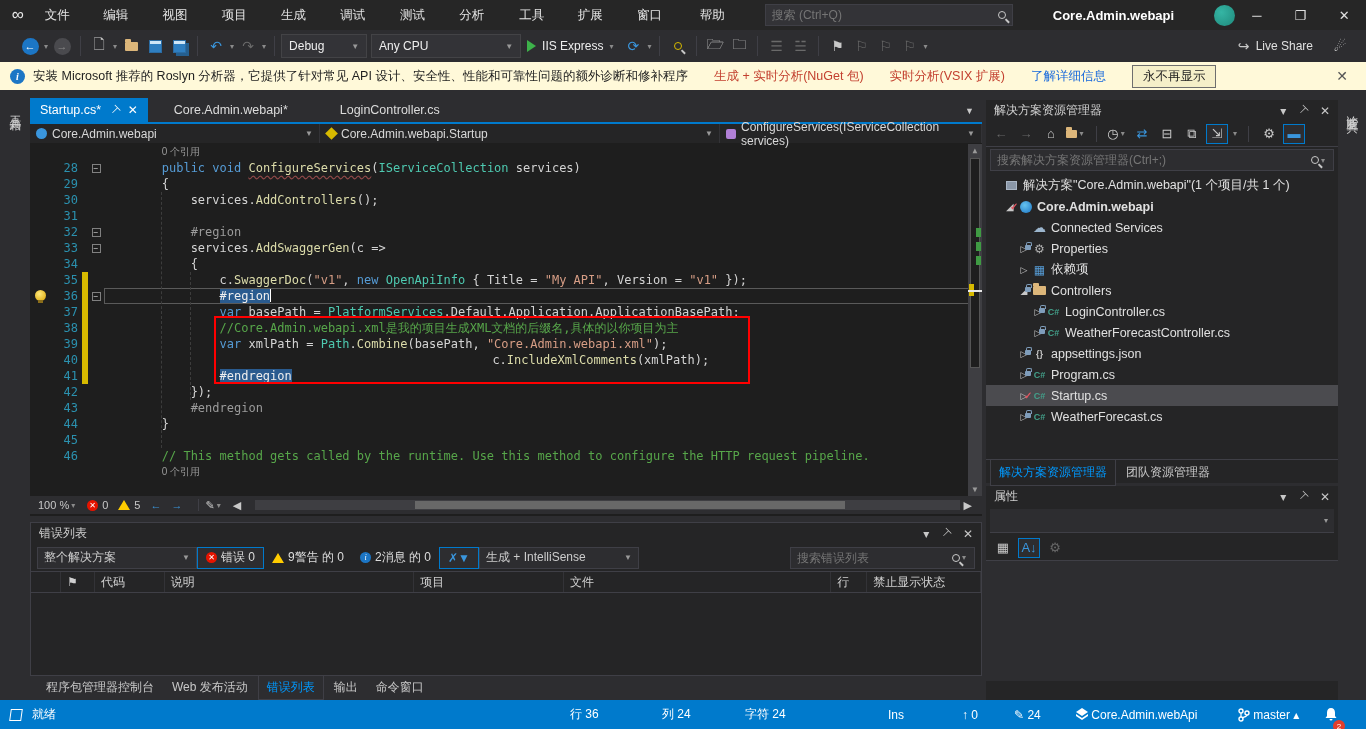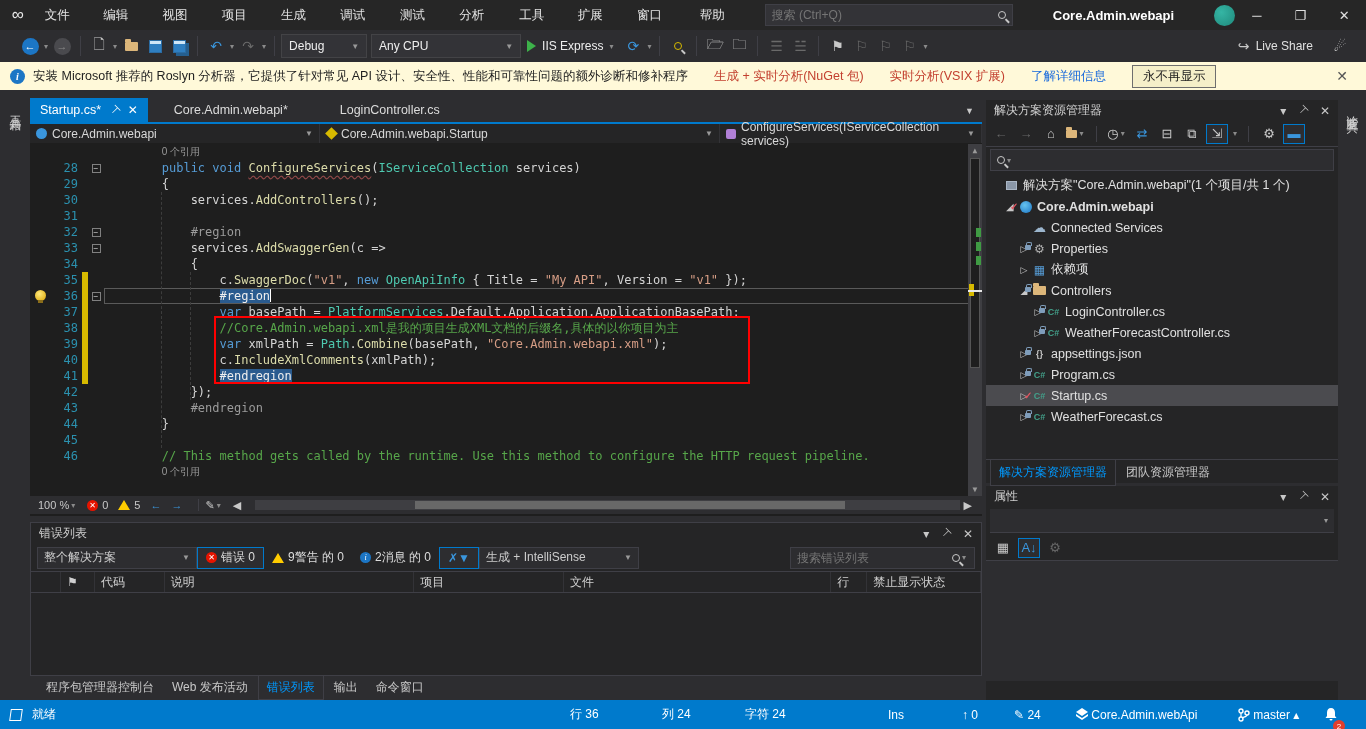--- a/index.html
+++ b/index.html
@@ -346,21 +346,21 @@
           <div class="crow"><div class="gbulb"></div><div class="gnum">30</div><div class="gchg"></div><div class="gfold"></div><div class="ctext" style="padding-left: 86.64px;"><span class="tk-pl">services.</span><span class="tk-meth">AddControllers</span><span class="tk-pl">();</span></div></div>
           <div class="crow"><div class="gbulb"></div><div class="gnum">31</div><div class="gchg"></div><div class="gfold"></div><div class="ctext" style="padding-left: 0px;"></div></div>
           <div class="crow"><div class="gbulb"></div><div class="gnum">32</div><div class="gchg"></div><div class="gfold"><div class="foldbox">−</div></div><div class="ctext" style="padding-left: 86.64px;"><span class="tk-pp">#region</span></div></div>
           <div class="crow"><div class="gbulb"></div><div class="gnum">33</div><div class="gchg"></div><div class="gfold"><div class="foldbox">−</div></div><div class="ctext" style="padding-left: 86.64px;"><span class="tk-pl">services.</span><span class="tk-meth">AddSwaggerGen</span><span class="tk-pl">(c =&gt;</span></div></div>
           <div class="crow"><div class="gbulb"></div><div class="gnum">34</div><div class="gchg"></div><div class="gfold"></div><div class="ctext" style="padding-left: 86.64px;"><span class="tk-pl">{</span></div></div>
           <div class="crow"><div class="gbulb"></div><div class="gnum">35</div><div class="gchg on"></div><div class="gfold"></div><div class="ctext" style="padding-left: 115.52px;"><span class="tk-pl">c.</span><span class="tk-meth">SwaggerDoc</span><span class="tk-pl">(</span><span class="tk-str">"v1"</span><span class="tk-pl">, </span><span class="tk-kw">new </span><span class="tk-type">OpenApiInfo</span><span class="tk-pl"> { Title = </span><span class="tk-str">"My API"</span><span class="tk-pl">, Version = </span><span class="tk-str">"v1"</span><span class="tk-pl"> });</span></div></div>
           <div class="crow"><div class="gbulb"><div class="bulb"></div></div><div class="gnum">36</div><div class="gchg on"></div><div class="gfold"><div class="foldbox">−</div></div><div class="ctext cur" style="padding-left: 115.52px;"><span class="tk-ppsel">#region</span><span class="caret"></span></div></div>
           <div class="crow"><div class="gbulb"></div><div class="gnum">37</div><div class="gchg on"></div><div class="gfold"></div><div class="ctext" style="padding-left: 115.52px;"><span class="tk-kw">var</span><span class="tk-pl"> basePath = </span><span class="tk-type">PlatformServices</span><span class="tk-pl">.Default.Application.ApplicationBasePath;</span></div></div>
           <div class="crow"><div class="gbulb"></div><div class="gnum">38</div><div class="gchg on"></div><div class="gfold"></div><div class="ctext" style="padding-left: 115.52px;"><span class="tk-com">//Core.Admin.webapi.xml是我的项目生成XML文档的后缀名,具体的以你项目为主</span></div></div>
           <div class="crow"><div class="gbulb"></div><div class="gnum">39</div><div class="gchg on"></div><div class="gfold"></div><div class="ctext" style="padding-left: 115.52px;"><span class="tk-kw">var</span><span class="tk-pl"> xmlPath = </span><span class="tk-type">Path</span><span class="tk-pl">.</span><span class="tk-meth">Combine</span><span class="tk-pl">(basePath, </span><span class="tk-str">"Core.Admin.webapi.xml"</span><span class="tk-pl">);</span></div></div>
-          <div class="crow"><div class="gbulb"></div><div class="gnum">40</div><div class="gchg on"></div><div class="gfold"></div><div class="ctext" style="padding-left: 115.52px;"><span class="tk-pl">c.</span><span class="tk-meth">IncludeXmlComments</span><span class="tk-pl">(xmlPath);</span></div></div>
+          <div class="crow"><div class="gbulb"></div><div class="gnum">40</div><div class="gchg on"></div><div class="gfold"></div><div class="ctext" style="padding-left: 115.52px; text-align: center;"><span class="tk-pl">c.</span><span class="tk-meth">IncludeXmlComments</span><span class="tk-pl">(xmlPath);</span></div></div>
           <div class="crow"><div class="gbulb"></div><div class="gnum">41</div><div class="gchg on"></div><div class="gfold"></div><div class="ctext" style="padding-left: 115.52px;"><span class="tk-ppsel">#endregion</span></div></div>
           <div class="crow"><div class="gbulb"></div><div class="gnum">42</div><div class="gchg"></div><div class="gfold"></div><div class="ctext" style="padding-left: 86.64px;"><span class="tk-pl">});</span></div></div>
           <div class="crow"><div class="gbulb"></div><div class="gnum">43</div><div class="gchg"></div><div class="gfold"></div><div class="ctext" style="padding-left: 86.64px;"><span class="tk-pp">#endregion</span></div></div>
           <div class="crow"><div class="gbulb"></div><div class="gnum">44</div><div class="gchg"></div><div class="gfold"></div><div class="ctext" style="padding-left: 57.76px;"><span class="tk-pl">}</span></div></div>
           <div class="crow"><div class="gbulb"></div><div class="gnum">45</div><div class="gchg"></div><div class="gfold"></div><div class="ctext" style="padding-left: 0px;"></div></div>
           <div class="crow"><div class="gbulb"></div><div class="gnum">46</div><div class="gchg"></div><div class="gfold"></div><div class="ctext" style="padding-left: 57.76px;"><span class="tk-com">// This method gets called by the runtime. Use this method to configure the HTTP request pipeline.</span></div></div>
           <div class="crow"><div class="gbulb"></div><div class="gnum"></div><div class="gchg"></div><div class="gfold"></div><div class="ctext lens" style="padding-left: 57.76px;">0 个引用</div></div>
         </div>
       <div class="iguide" style="left:131px;top:48px;height:256px"></div>
       <div class="iguide" style="left:160px;top:128px;height:128px"></div>
@@ -481,20 +481,21 @@
       <div class="sei blue">⇄</div>
       <div class="sei">⊟</div>
       <div class="sei">⧉</div>
       <div class="sei toggled">⇲</div>
       <div class="ddsep">▾</div>
       <div class="tsep" style="height:16px"></div>
       <div class="sei">⚙</div>
       <div class="sei toggled blue">▬</div>
     </div>
     <div id="sesearch">
+      <input placeholder="搜索解决方案资源管理器(Ctrl+;)" style="">
       <span class="mag"></span>
       <span class="ddsep">▾</span>
     </div>
     <div id="setree">
         <div class="trow" style="padding-left: 4px;">
           <div class="texp"></div>
           <div class="ticon">
             <span class="i-solution"></span>
           </div>
           <span>解决方案"Core.Admin.webapi"(1 个项目/共 1 个)</span>

